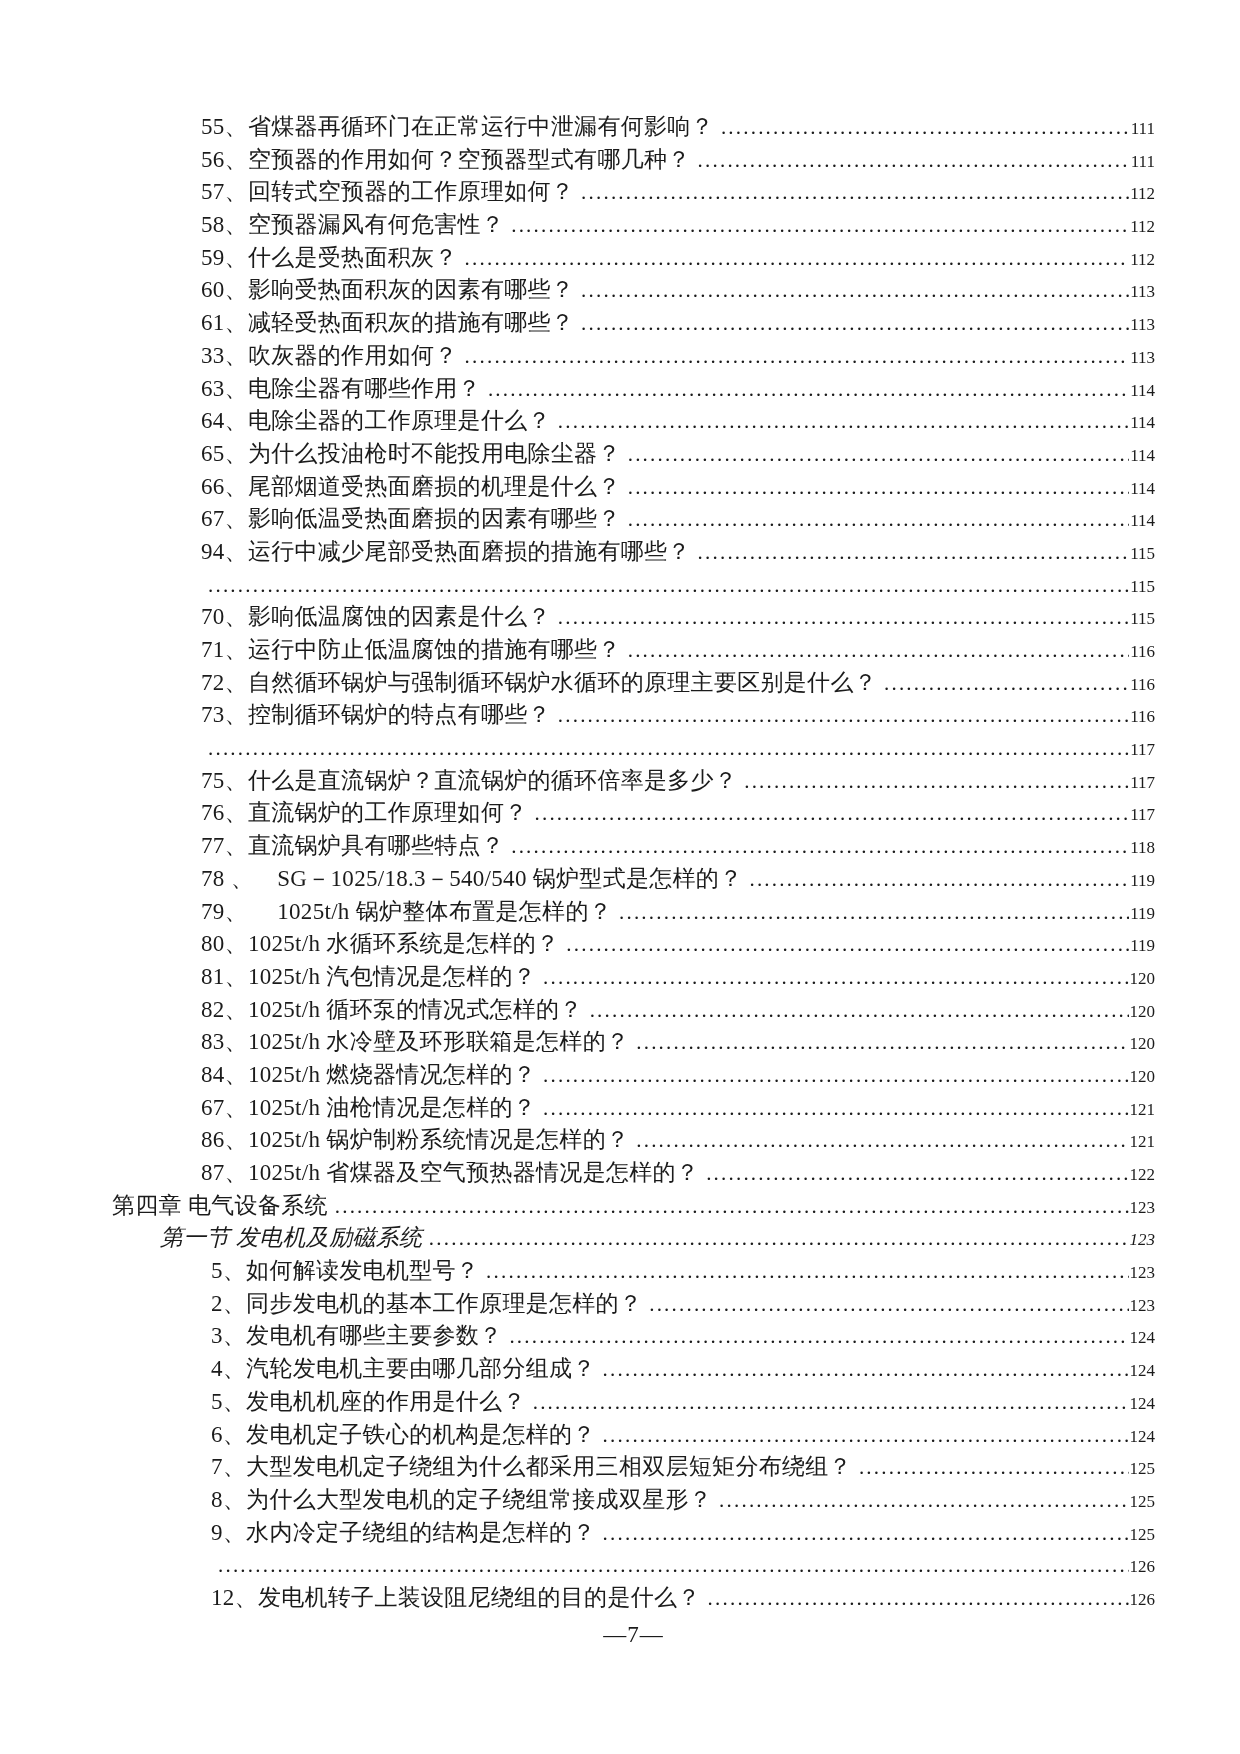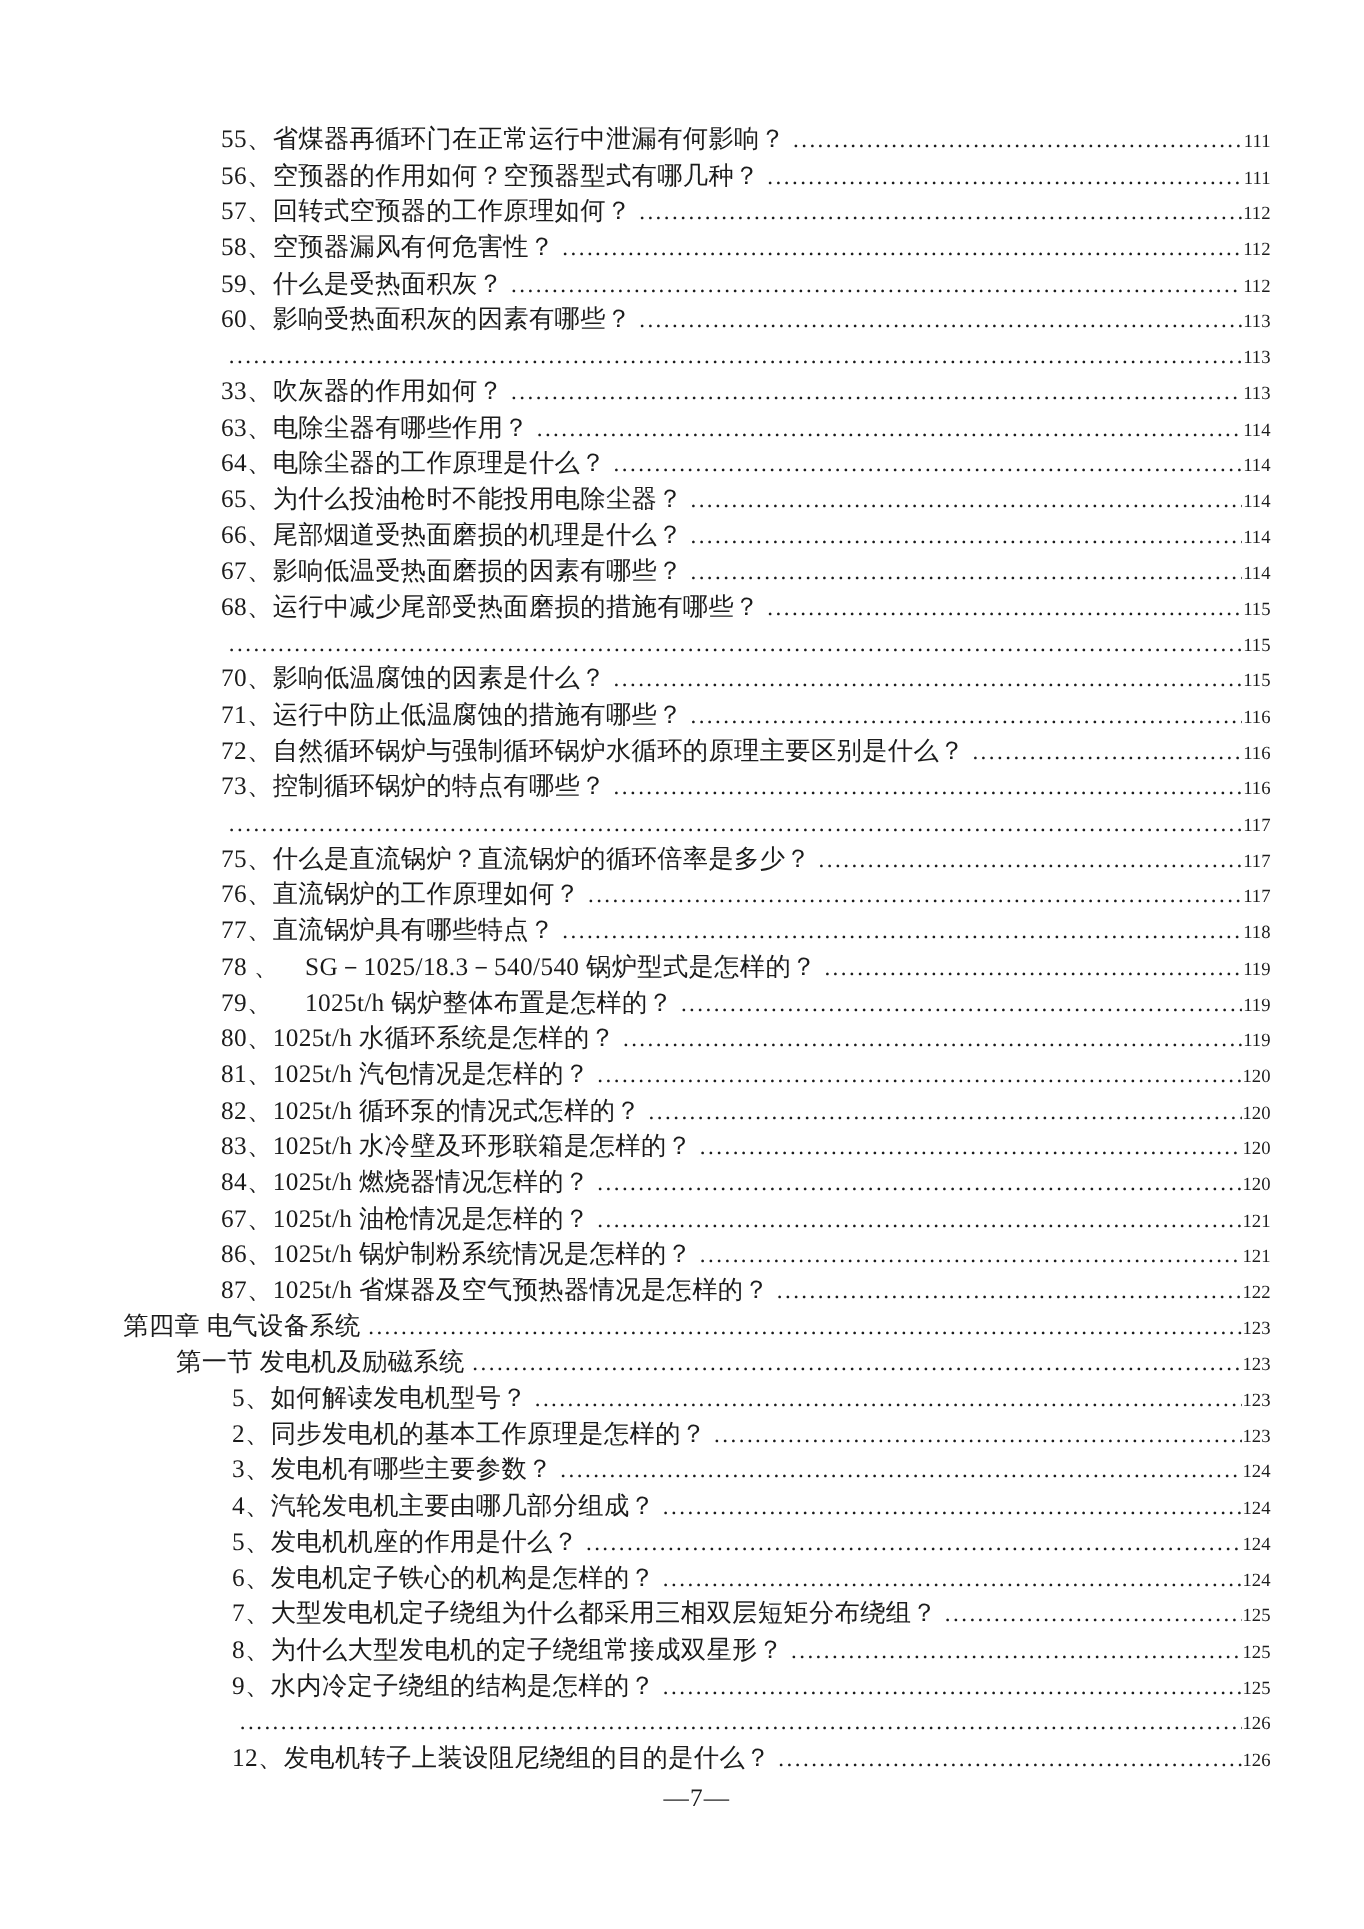--- a/index.html
+++ b/index.html
@@ -32,21 +32,21 @@
     height: 32.7px;
     font-size: 23px;
     line-height: 32.7px;
     white-space: nowrap;
   }
   .row .label {
     white-space: pre;
     letter-spacing: 0.3px;
   }
   .lvl-chapter { padding-left: 0; }
-  .lvl-section { padding-left: 48px; }
+  .lvl-section { padding-left: 48px; font-style: italic; }
   .lvl-item    { padding-left: 89px; }
   .lvl-sub     { padding-left: 99px; }
   .dots {
     flex: 1 1 auto;
     overflow: hidden;
     white-space: nowrap;
     padding-left: 7px;
     font-size: 21px;
     letter-spacing: 2.2px;
     min-width: 12px;
@@ -104,20 +104,21 @@
     <span class="pagenum">112</span>
   </div>
 
   <div class="row lvl-item">
     <span class="label">60、影响受热面积灰的因素有哪些？</span>
     <span class="dots"></span>
     <span class="pagenum">113</span>
   </div>
 
   <div class="row lvl-item">
+    <span class="label">61、减轻受热面积灰的措施有哪些？</span>
     <span class="dots"></span>
     <span class="pagenum">113</span>
   </div>
 
   <div class="row lvl-item">
     <span class="label">33、吹灰器的作用如何？</span>
     <span class="dots"></span>
     <span class="pagenum">113</span>
   </div>
 
@@ -145,21 +146,21 @@
     <span class="pagenum">114</span>
   </div>
 
   <div class="row lvl-item">
     <span class="label">67、影响低温受热面磨损的因素有哪些？</span>
     <span class="dots"></span>
     <span class="pagenum">114</span>
   </div>
 
   <div class="row lvl-item">
-    <span class="label">68、运行中减少尾部受热面磨损的措施有哪些？</span>
+    <span class="label">94、运行中减少尾部受热面磨损的措施有哪些？</span>
     <span class="dots"></span>
     <span class="pagenum">115</span>
   </div>
 
   <div class="row lvl-item">
     <span class="dots"></span>
     <span class="pagenum">115</span>
   </div>
 
   <div class="row lvl-item">

